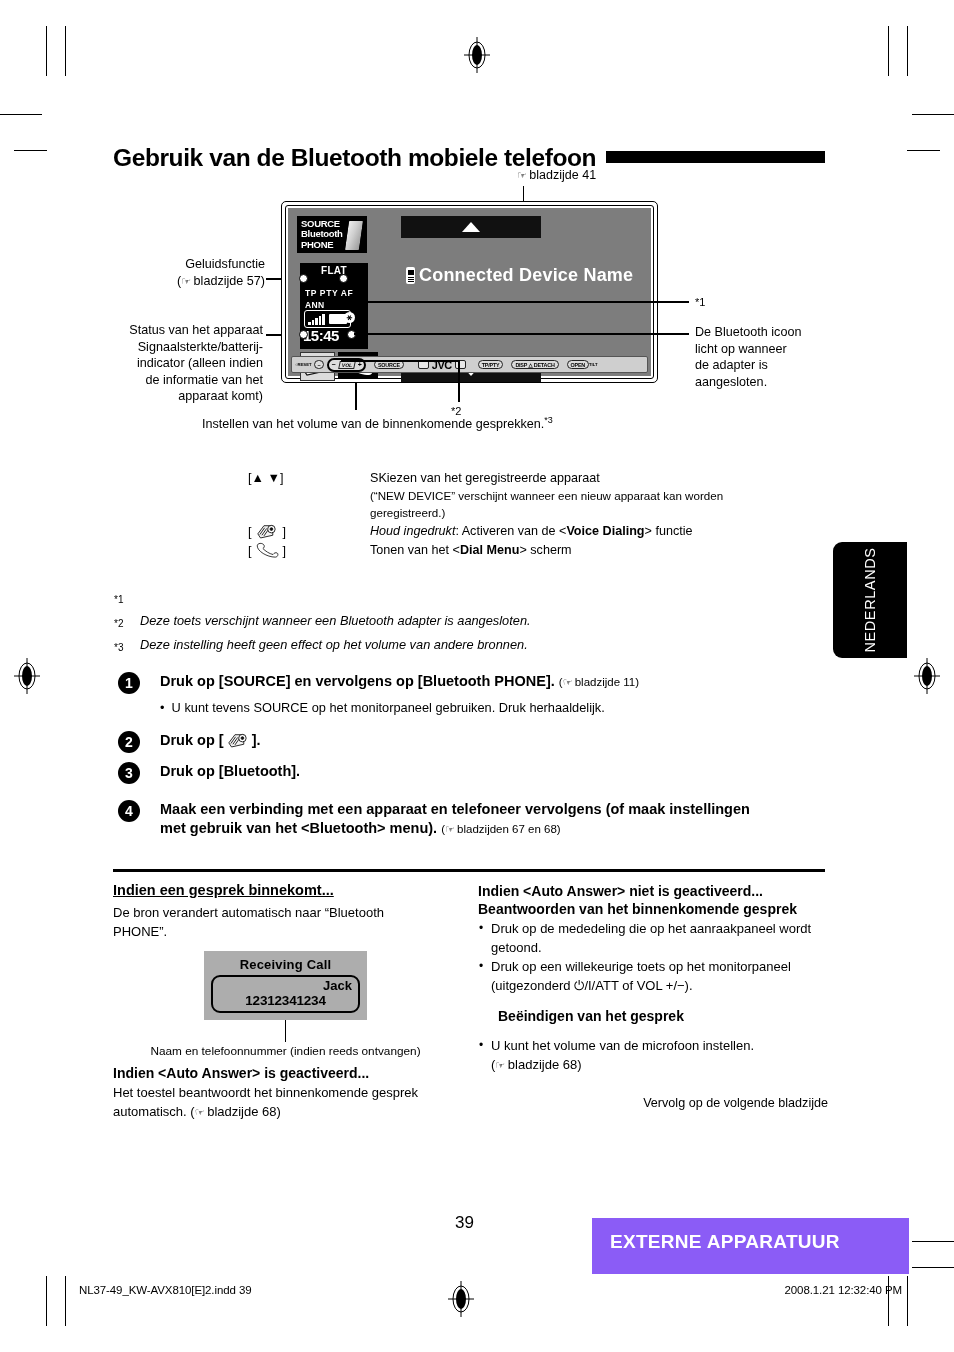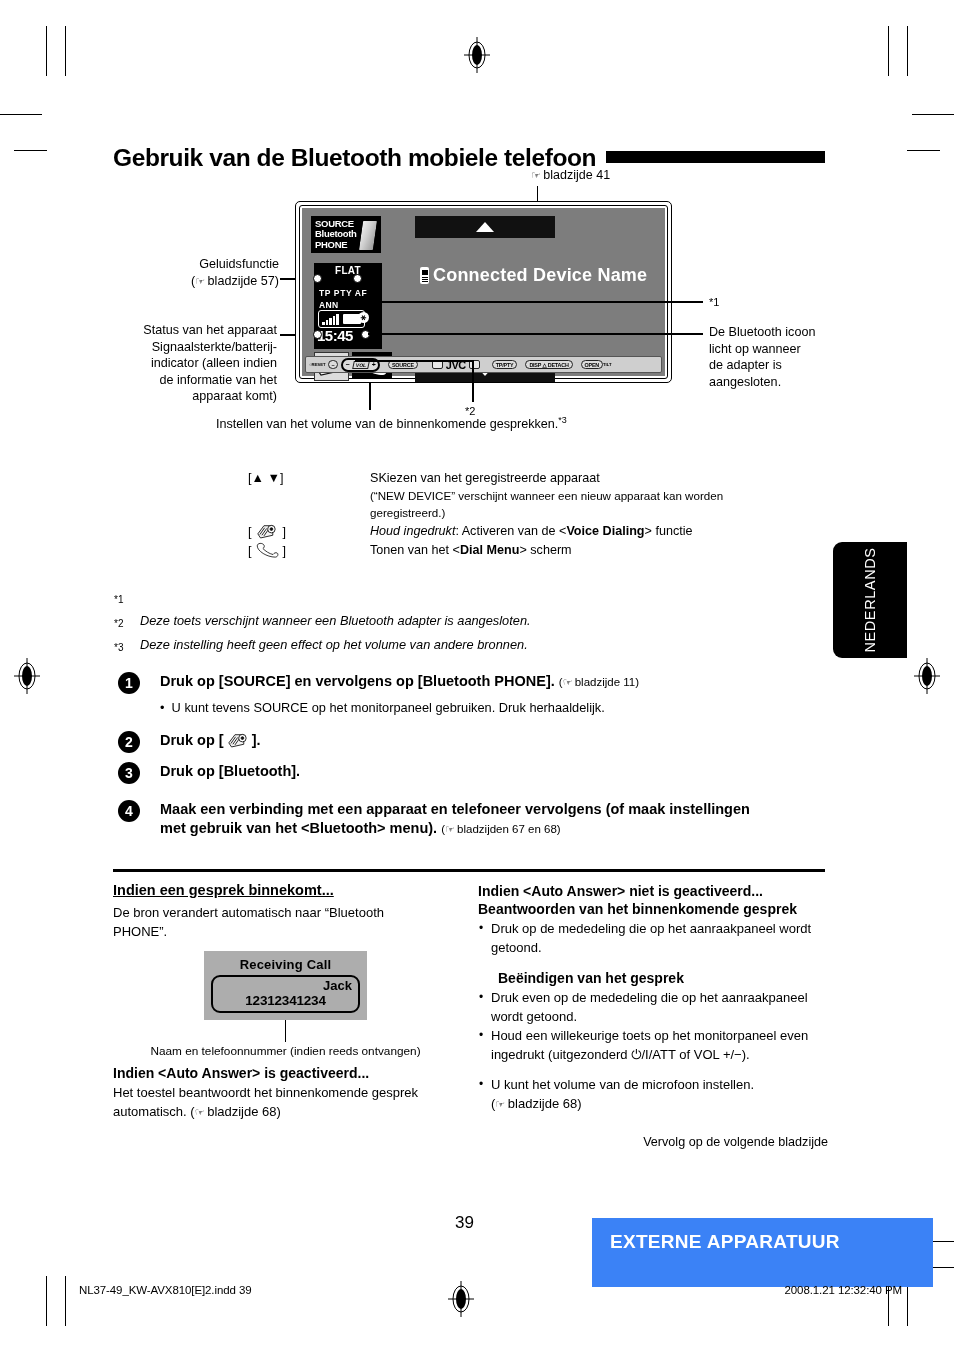--- a/index.html
+++ b/index.html
@@ -17,21 +17,21 @@
 
   
   .title-row{position:absolute;left:113px;top:144px;width:712px;display:flex;align-items:center;gap:10px;}
   .title-row h1{
     font-size:24.5px;font-weight:700;margin:0;letter-spacing:-0.4px;
     white-space:nowrap;font-family:"Liberation Sans", sans-serif;
   }
   .title-bar{flex:1;height:12px;background:#000;margin-bottom:2px;}
 
   
-  .fig{position:absolute;left:127px;top:168px;width:712px;height:290px;}
+  .fig{position:absolute;left:113px;top:168px;width:712px;height:290px;}
 
   .callout-top{position:absolute;left:404px;top:0px;font-size:12.5px;white-space:nowrap;}
   .hand{font-size:11px;letter-spacing:-1px;}
 
   
   .unit{position:absolute;left:168px;top:33px;width:377px;height:182px;
         border:1.6px solid #000;border-radius:5px;background:#fff;padding:3px;box-sizing:border-box;}
   .unit-inner{width:100%;height:100%;border:1.2px solid #000;border-radius:3px;box-sizing:border-box;
         background:#fff;padding:2px;}
   .unit-face{width:100%;height:100%;background:#7d7d7d;position:relative;box-sizing:border-box;}
@@ -138,21 +138,21 @@
   .rcv-cap{text-align:center;font-size:11.8px;margin-top:2px;}
 
   
   .ned{position:absolute;left:833px;top:542px;width:74px;height:116px;background:#000;
        border-radius:9px 0 0 9px;}
   .ned span{position:absolute;left:50%;top:50%;transform:translate(-50%,-50%) rotate(-90deg);
        color:#fff;font-size:14.5px;letter-spacing:.6px;white-space:nowrap;}
 
   
   .pageno{position:absolute;left:455px;top:1213px;font-size:17px;}
-  .banner{position:absolute;left:592px;top:1218px;width:317px;height:69px;background:#3b82f6;padding-left:24px;}
+  .banner{position:absolute;left:592px;top:1218px;width:317px;height:56px;background:#8b5cf6;}
   .banner span{position:absolute;left:18px;top:13px;color:#fff;font-size:19px;font-weight:700;letter-spacing:.3px;}
   .ftl{position:absolute;left:79px;top:1284px;font-size:11.5px;letter-spacing:-.1px;}
   .ftr{position:absolute;right:52px;top:1284px;font-size:11.5px;letter-spacing:-.1px;}
 </style>
 </head>
 <body>
 
 <div class="pg">
 
   <div class="cmark" style="left:46px;top:26px;width:1px;height:50px;"></div>
@@ -450,27 +450,24 @@
       <span>Het toestel beantwoordt het binnenkomende gesprek</span><br>
       <span>automatisch. (</span><span class="hand">☞</span> <span>bladzijde 68)</span>
     </div>
   </div>
 
   <div class="colR">
     <div class="h3">Indien &lt;Auto Answer&gt; niet is geactiveerd...</div>
     <div class="h3">Beantwoorden van het binnenkomende gesprek</div>
     <ul class="b">
       <li>Druk op de mededeling die op het aanraakpaneel wordt getoond.</li>
+      <li>Druk op een willekeurige toets op het monitorpaneel (uitgezonderd ⏻/I/ATT of VOL +/−).</li>
     </ul>
 
     <div class="h3" style="margin-top:12px;padding-left:20px;">Beëindigen van het gesprek</div>
-    <ul class="b">
-      <li>Druk even op de mededeling die op het aanraakpaneel wordt getoond.</li>
-      <li>Houd een willekeurige toets op het monitorpaneel even ingedrukt (uitgezonderd ⏻/I/ATT of VOL +/−).</li>
-    </ul>
     <ul class="b" style="margin-top:12px;">
       <li>
         <span>U kunt het volume van de microfoon instellen.</span><br>
         (<span class="hand">☞</span> <span>bladzijde 68)</span>
       </li>
     </ul>
 
     <div style="font-size:12.6px;text-align:right;margin-top:22px;">Vervolg op de volgende bladzijde</div>
   </div>
 

